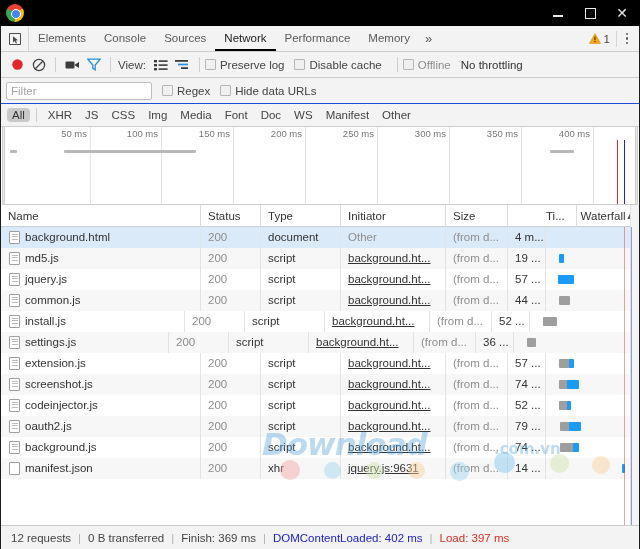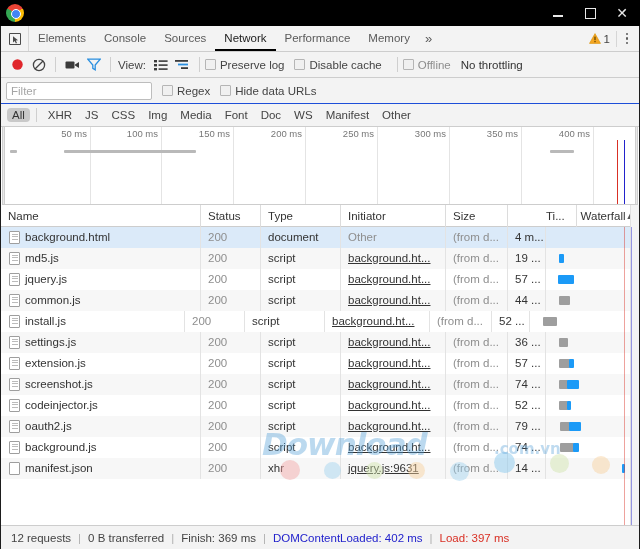--- a/index.html
+++ b/index.html
@@ -731,21 +731,21 @@
             <div class="td" style="width: 60px;"><span class="muted">200</span></div>
             <div class="td" style="width: 80px;"><span>script</span></div>
             <div class="td" style="width: 105px;"><span class="link">background.ht...</span></div>
             <div class="td" style="width: 62px;"><span class="muted">(from d...</span></div>
             <div class="td" style="width: 38px;"><span>52 ...</span></div>
             <div class="td waterfall">
               <div class="bar queue" style="left: 13px; width: 14px;"></div>
             </div>
           </div>
           <div class="row odd">
-            <div class="td name" style="width: 200px;">
+            <div class="td name" style="width: 168px;">
               <span class="doc-icon lined"></span>
               <span>settings.js</span>
             </div>
             <div class="td" style="width: 60px;"><span class="muted">200</span></div>
             <div class="td" style="width: 80px;"><span>script</span></div>
             <div class="td" style="width: 105px;"><span class="link">background.ht...</span></div>
             <div class="td" style="width: 62px;"><span class="muted">(from d...</span></div>
             <div class="td" style="width: 38px;"><span>36 ...</span></div>
             <div class="td waterfall">
               <div class="bar queue" style="left: 13px; width: 9px;"></div>

